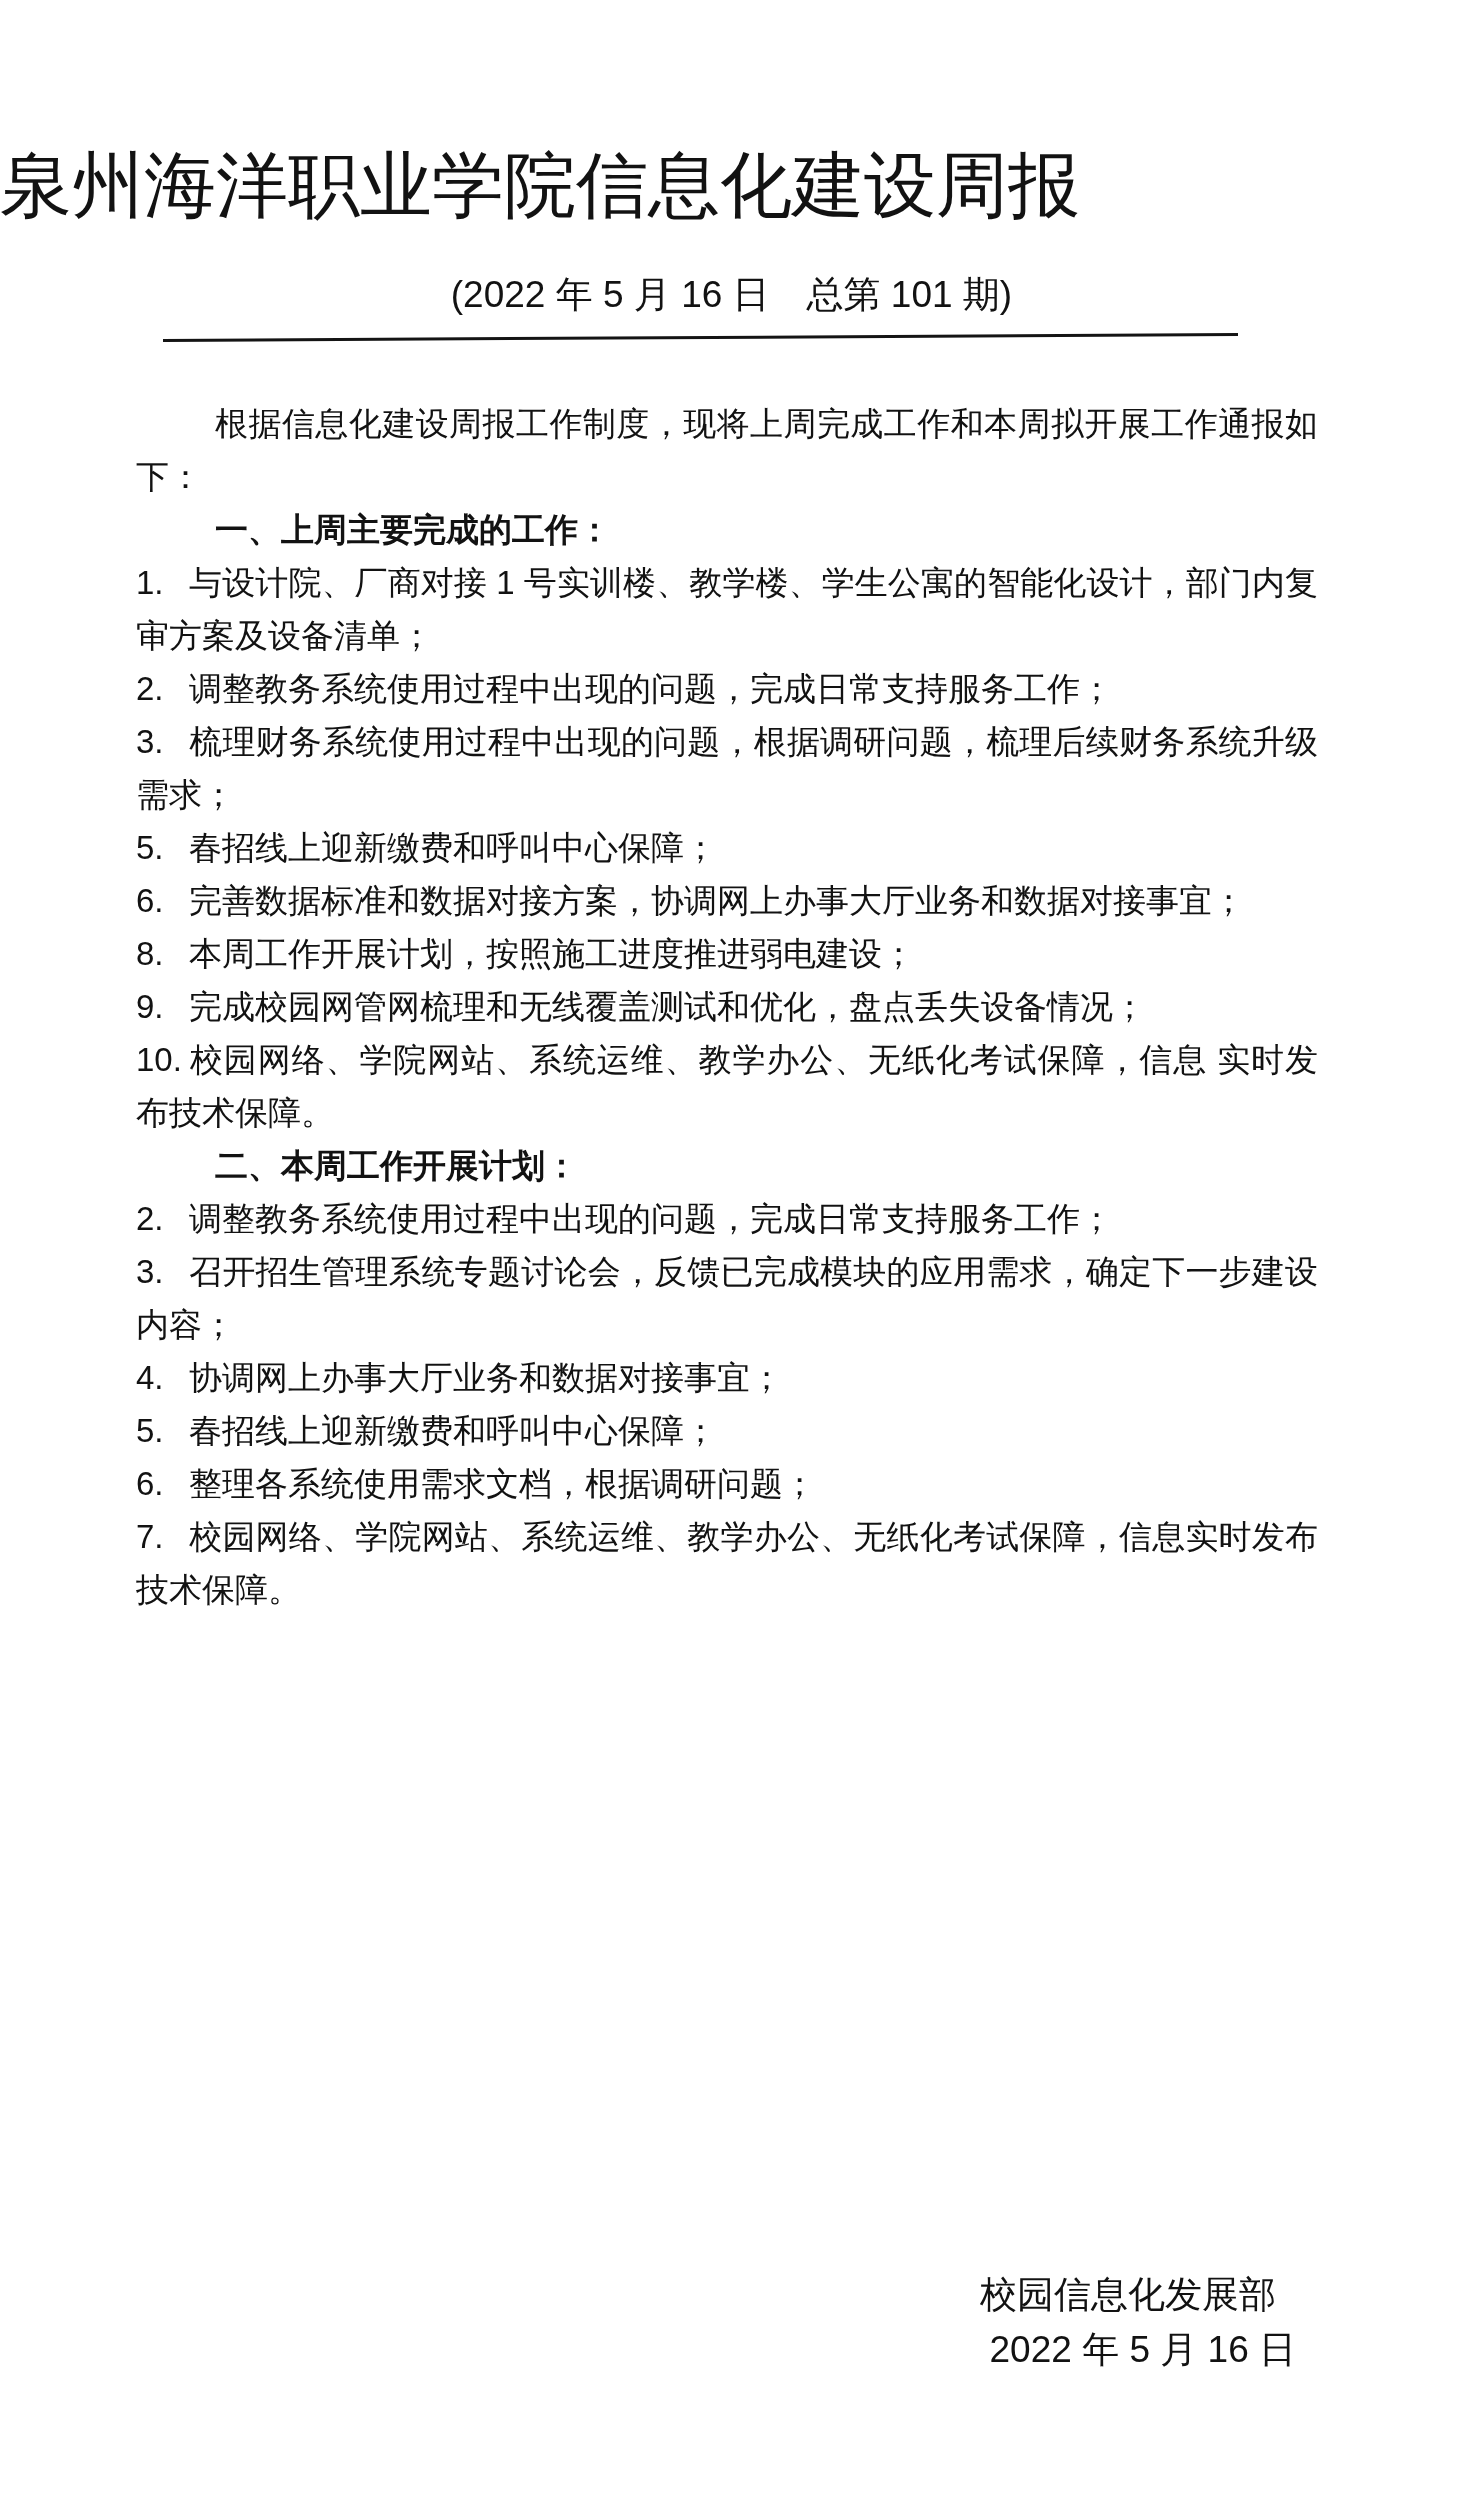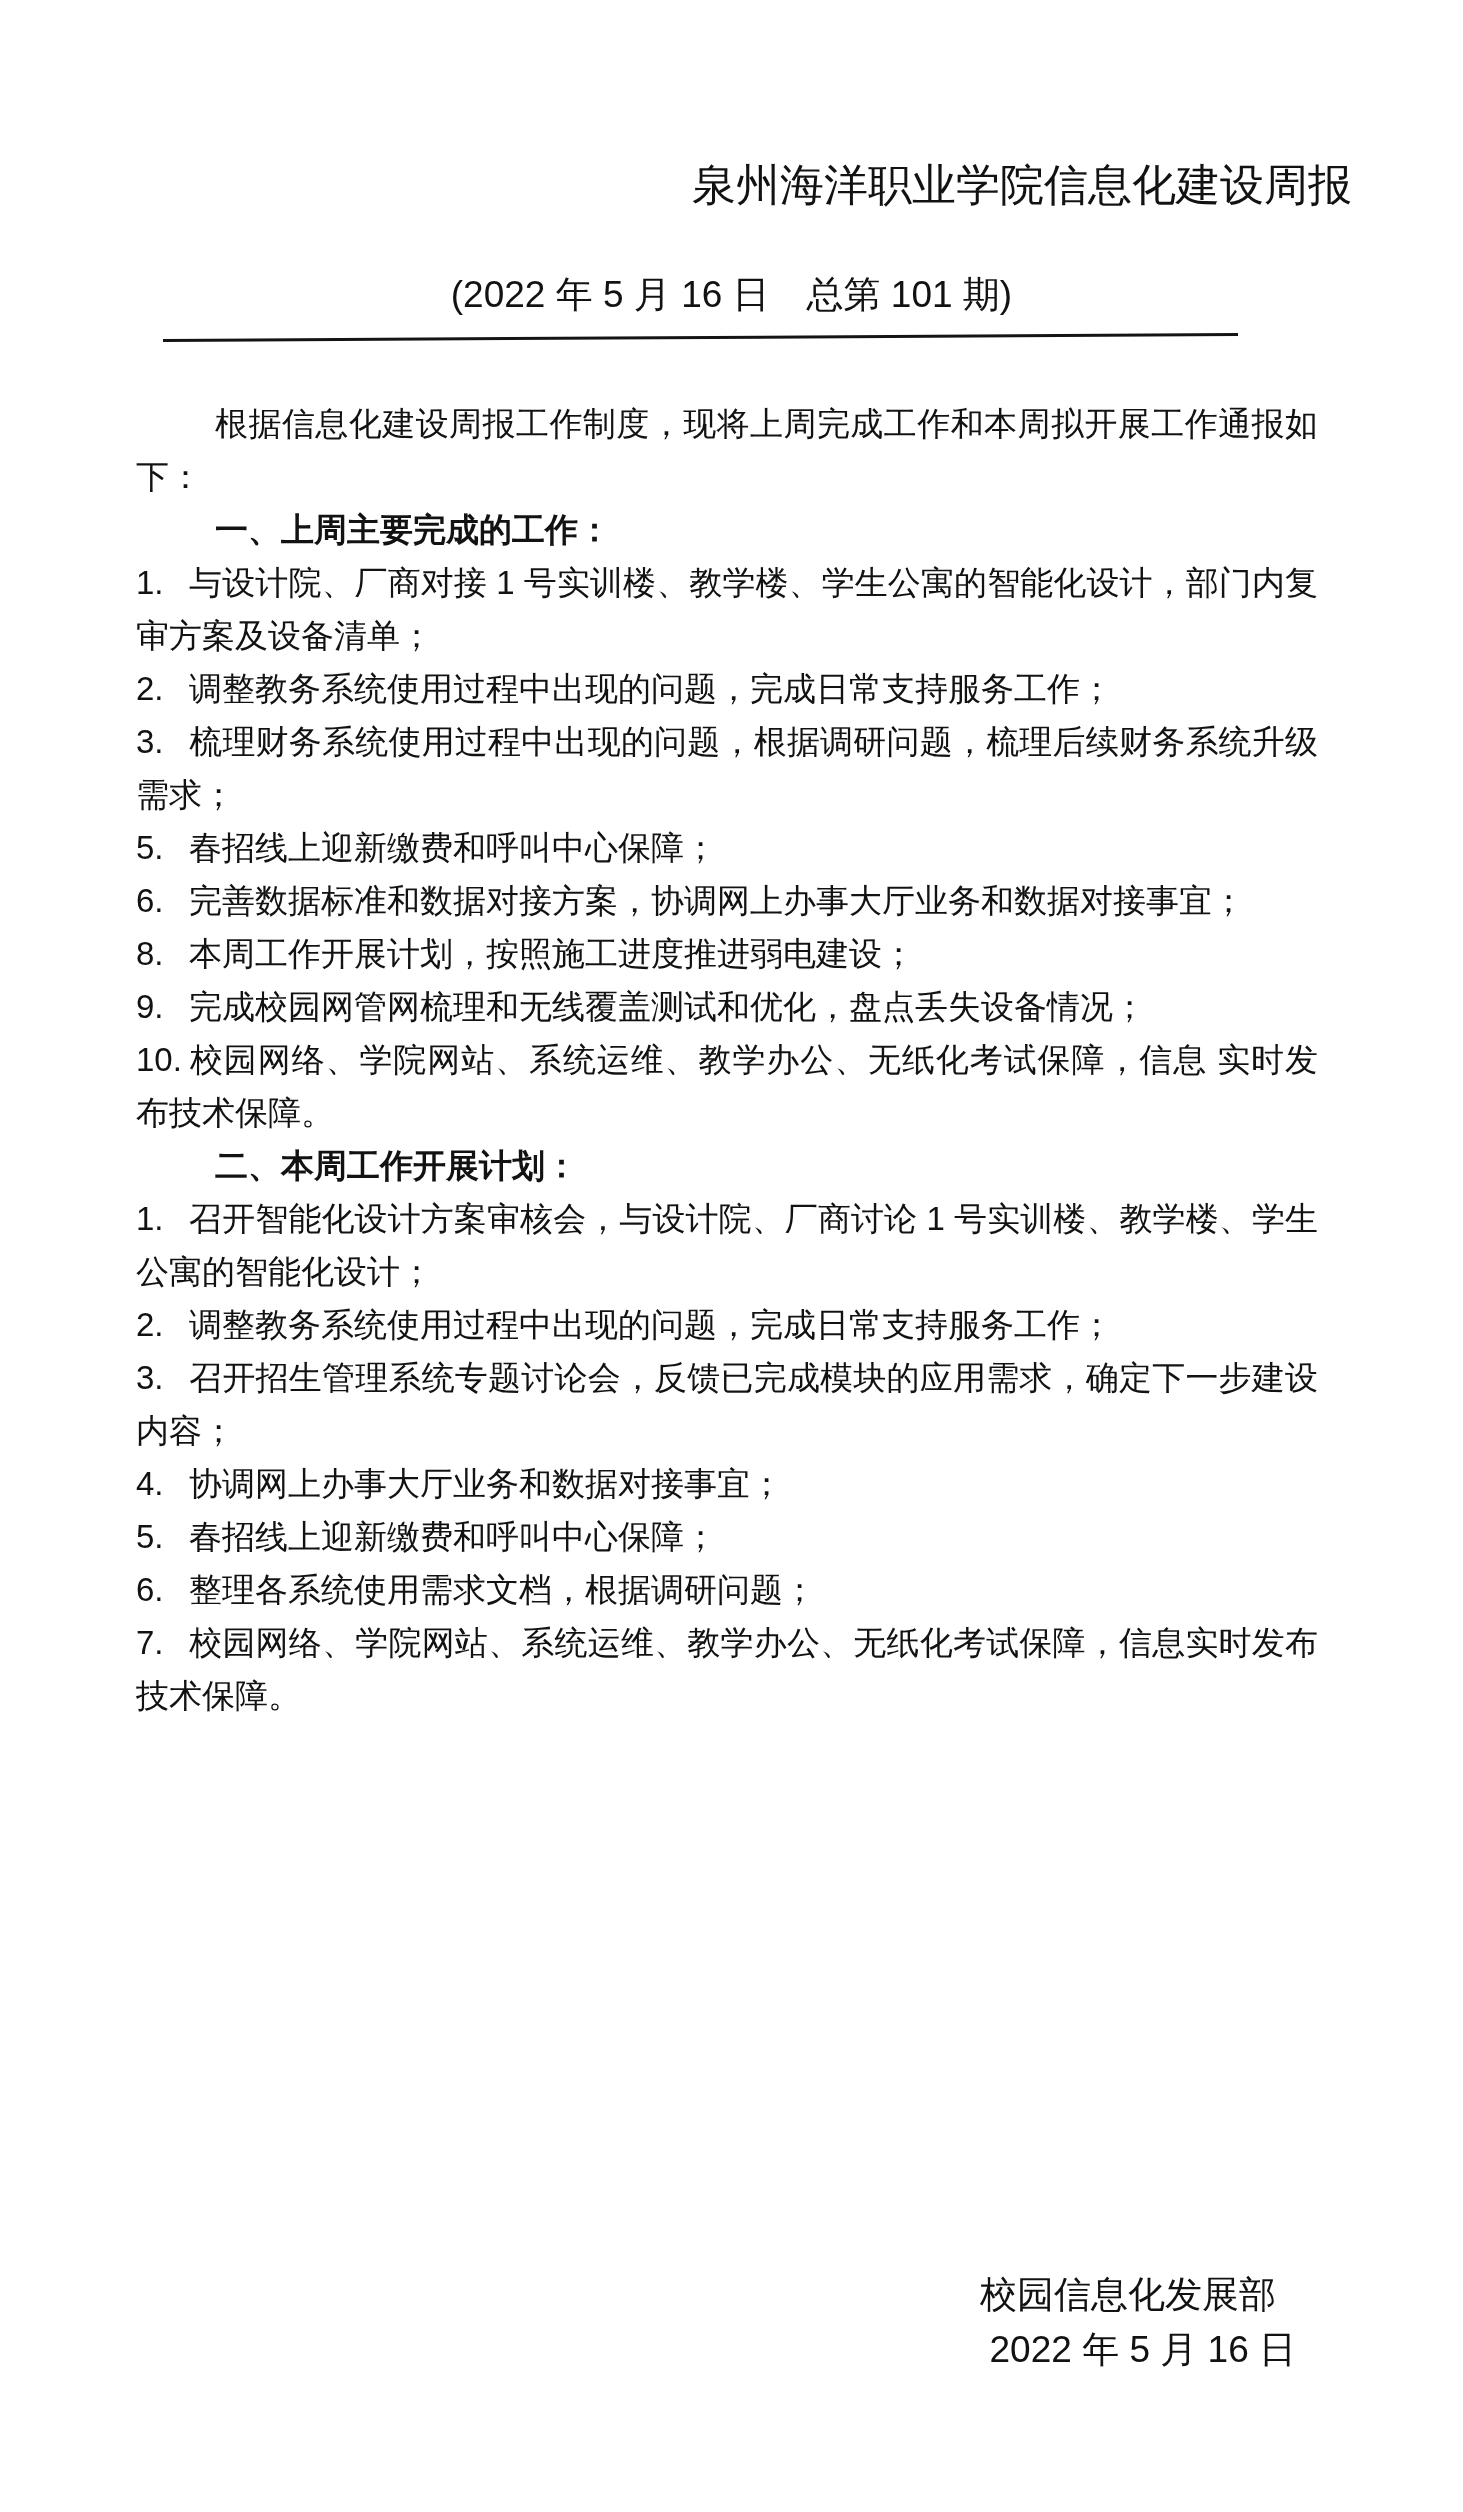--- a/index.html
+++ b/index.html
@@ -11,27 +11,26 @@
     color:#121212;
     font-family:"Liberation Sans","DejaVu Sans",sans-serif;
     overflow:hidden;
   }
   .doc-title{
     position:absolute;
     top:148px;
     left:0;
     right:111px;              
     margin:0;
-    text-align:right;
-    font-size:44px;
+    text-align:left;
+    font-size:72px;
     font-weight:400;
     line-height:74px;
     letter-spacing:0px;
     white-space:nowrap;
-    padding-left:20px;
   }
   .issue-line{
     position:absolute;
     top:273px;
     left:0;
     right:0;
     margin:0;
     text-align:center;
     font-size:37px;
     font-weight:400;
@@ -103,21 +102,20 @@
     <p class="list-item"><span class="num">2.</span><span>调整教务系统使用过程中出现的问题，完成日常支持服务工作；</span></p>
     <p class="list-item"><span class="num">3.</span><span>梳理财务系统使用过程中出现的问题，根据调研问题，梳理后续财务系统升级需求；</span></p>
     <p class="list-item"><span class="num">5.</span><span>春招线上迎新缴费和呼叫中心保障；</span></p>
     <p class="list-item"><span class="num">6.</span><span>完善数据标准和数据对接方案，协调网上办事大厅业务和数据对接事宜；</span></p>
     <p class="list-item"><span class="num">8.</span><span>本周工作开展计划，按照施工进度推进弱电建设；</span></p>
     <p class="list-item"><span class="num">9.</span><span>完成校园网管网梳理和无线覆盖测试和优化，盘点丢失设备情况；</span></p>
     <p class="list-item"><span class="num">10.</span><span>校园网络、学院网站、系统运维、教学办公、无纸化考试保障，信息 实时发布技术保障。</span></p>
 
     <p class="sec-heading">二、本周工作开展计划：</p>
 
-    <p class="list-item"><span class="num">1.</span><span>召开智能化设计方案审核会，与设计院、厂商讨论 1 号实训楼、教学楼、学生公寓的智能化设计；</span></p>
     <p class="list-item"><span class="num">2.</span><span>调整教务系统使用过程中出现的问题，完成日常支持服务工作；</span></p>
     <p class="list-item"><span class="num">3.</span><span>召开招生管理系统专题讨论会，反馈已完成模块的应用需求，确定下一步建设内容；</span></p>
     <p class="list-item"><span class="num">4.</span><span>协调网上办事大厅业务和数据对接事宜；</span></p>
     <p class="list-item"><span class="num">5.</span><span>春招线上迎新缴费和呼叫中心保障；</span></p>
     <p class="list-item"><span class="num">6.</span><span>整理各系统使用需求文档，根据调研问题；</span></p>
     <p class="list-item"><span class="num">7.</span><span>校园网络、学院网站、系统运维、教学办公、无纸化考试保障，信息实时发布技术保障。</span></p>
 
   </div>
 
   <div class="footer">

